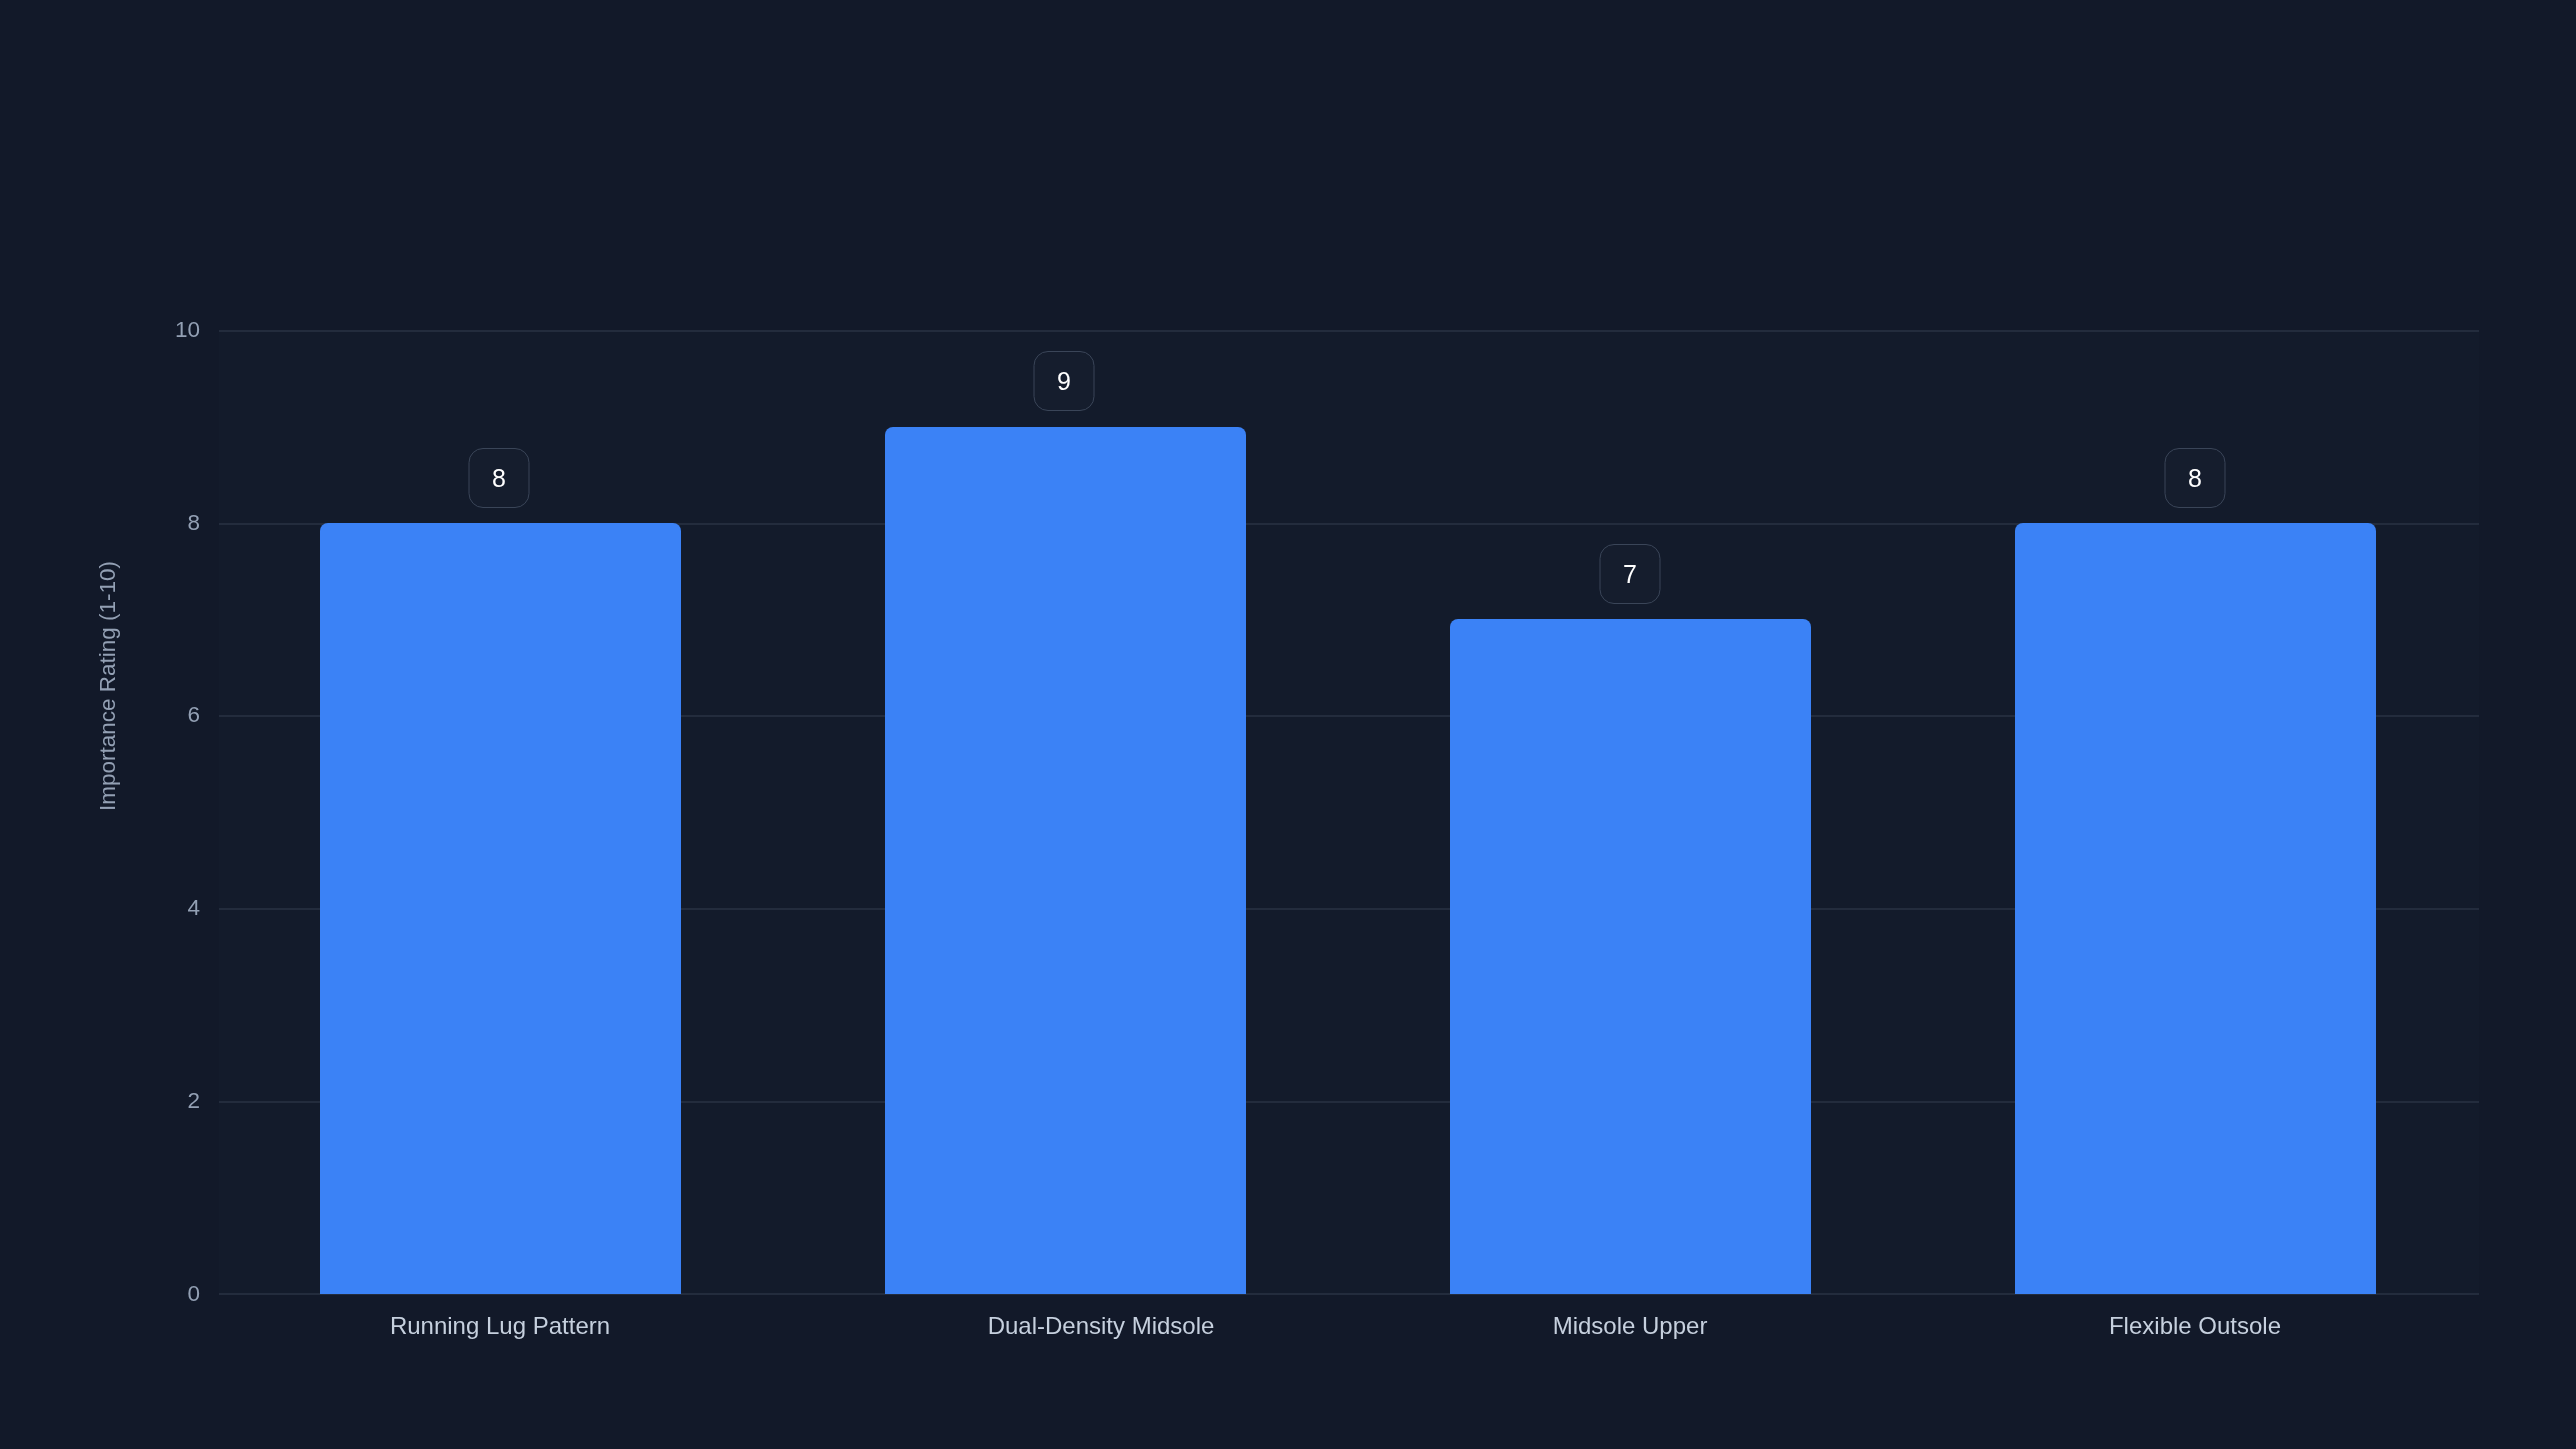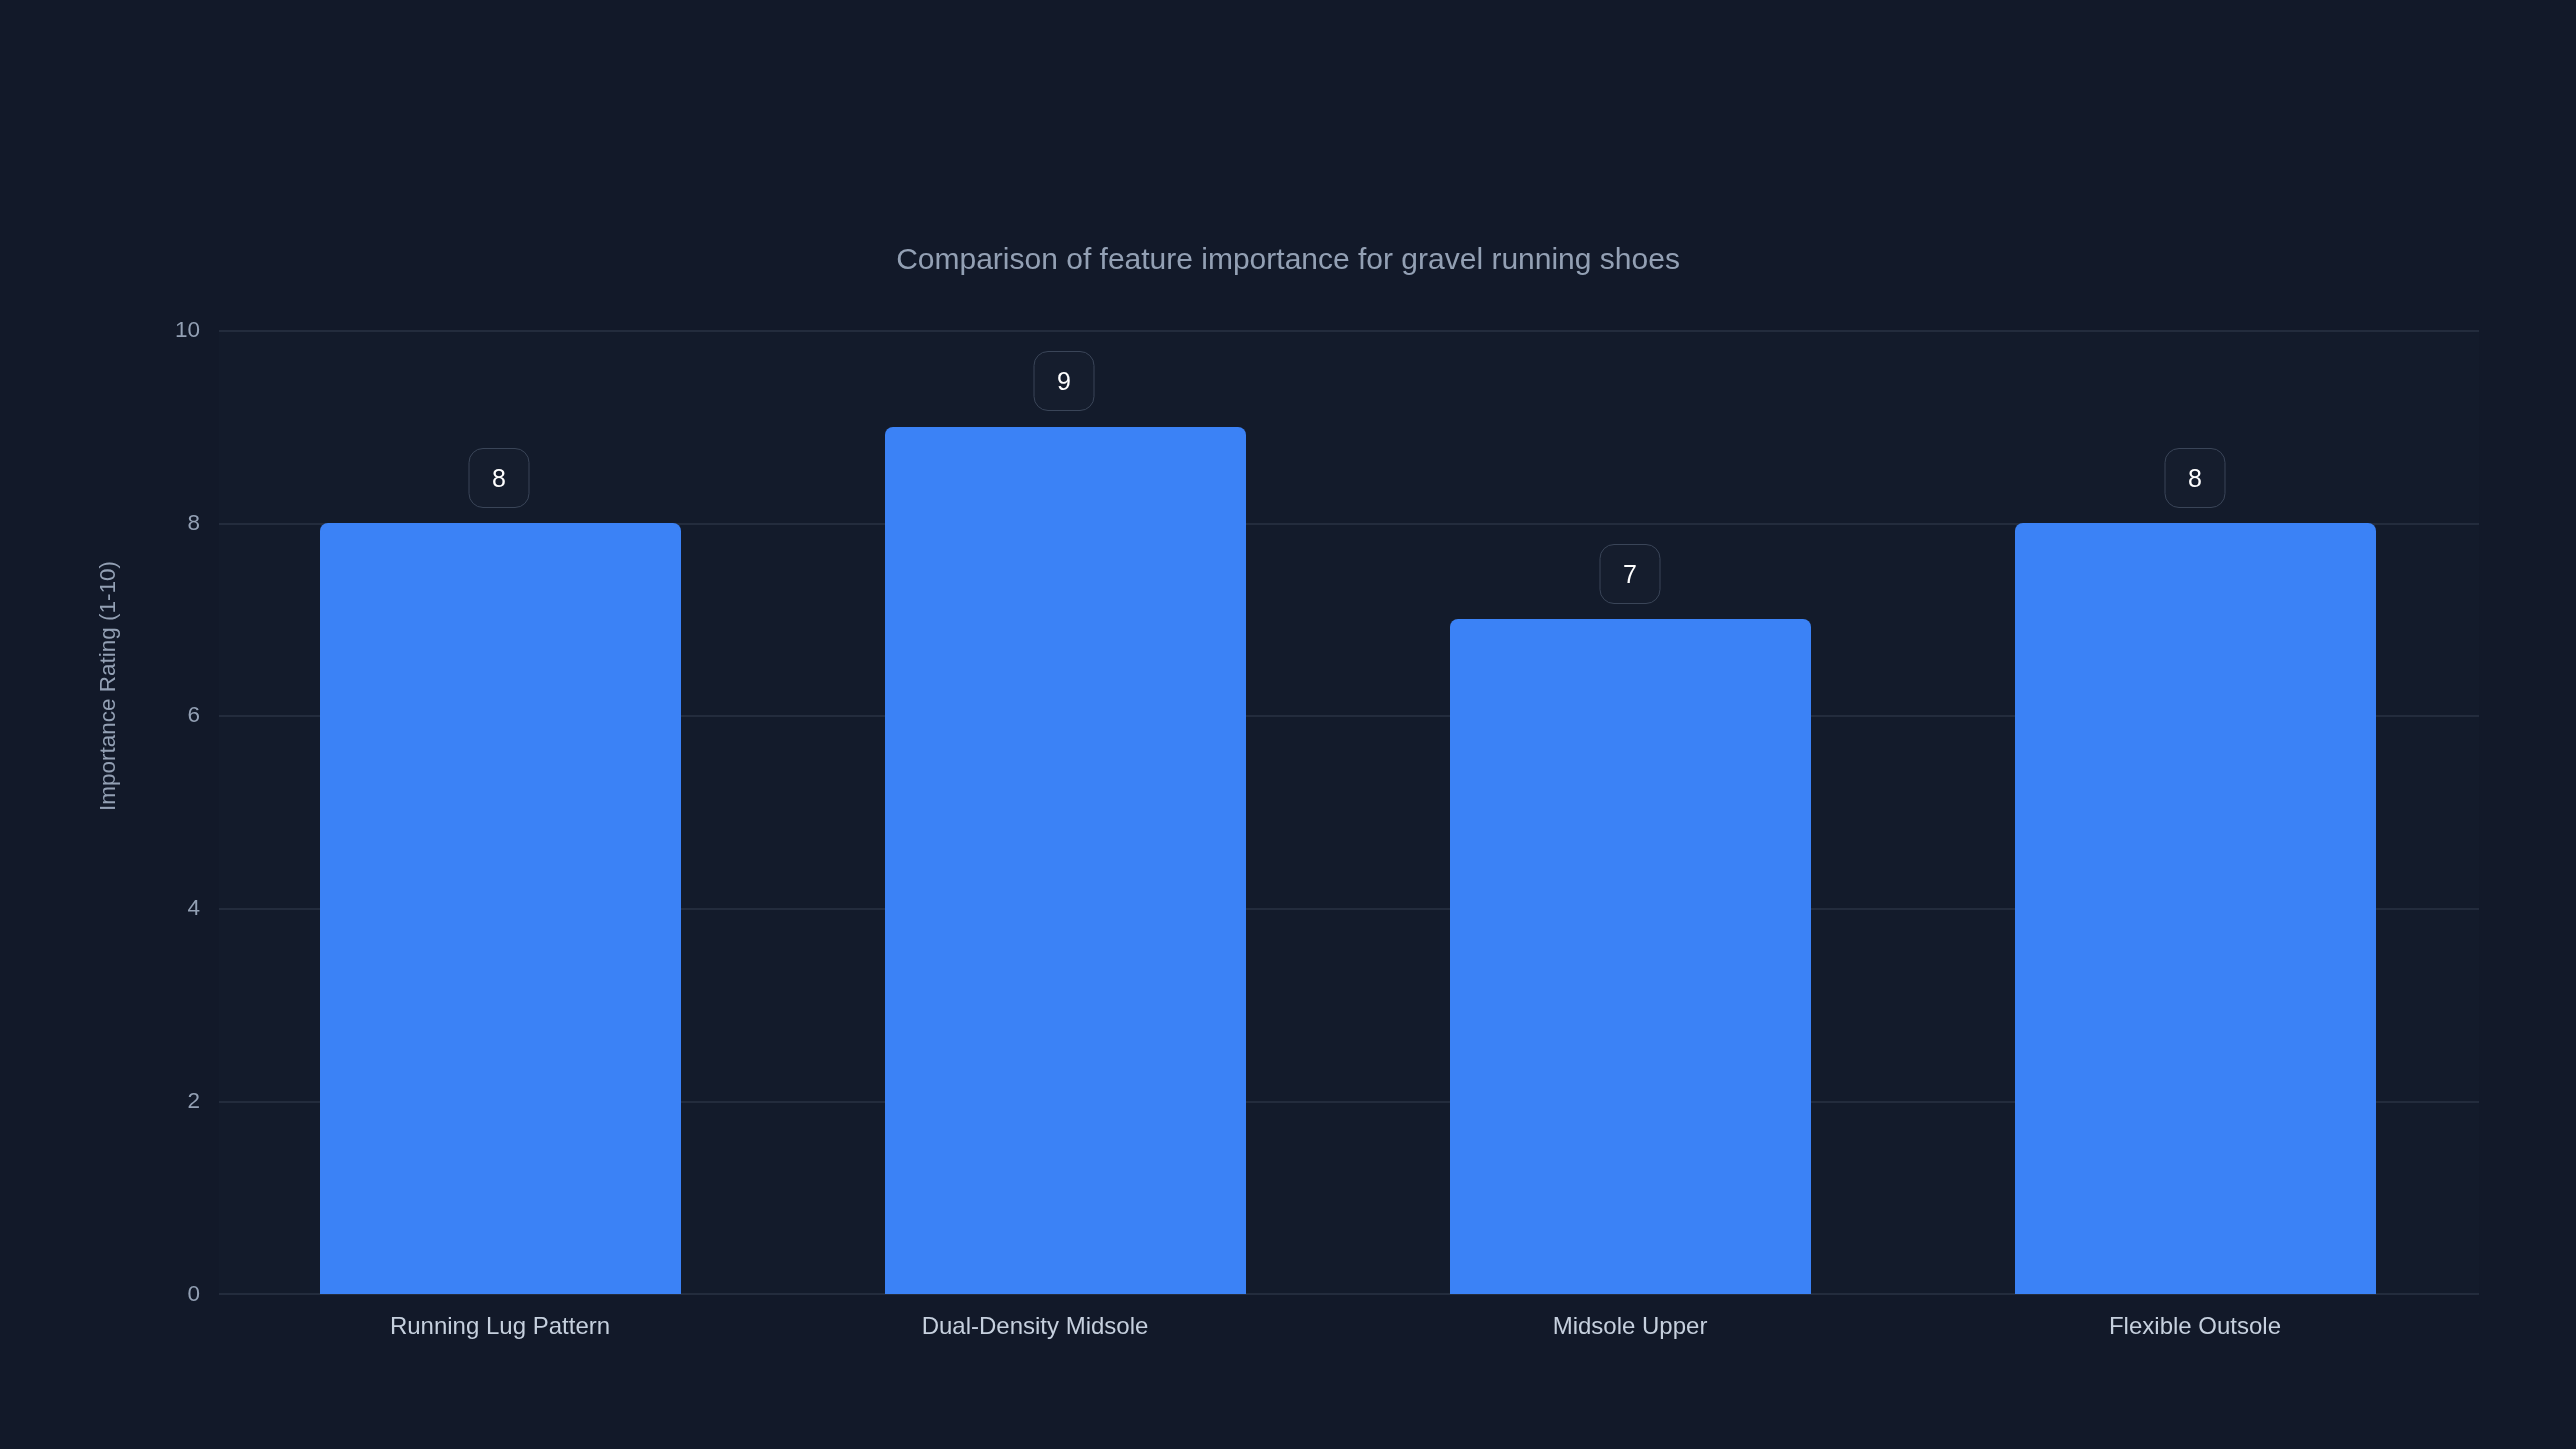--- a/index.html
+++ b/index.html
@@ -149,21 +149,20 @@
     color: #c6d0de;
     white-space: nowrap;
     transform: translateX(-50%);
   }
 </style>
 </head>
 <body>
 
 <div class="chart-root">
 
-  <div class="chart-subtitle">Comparison of feature importance for gravel running shoes</div>
 
   <div class="plot-area">
     <div class="gridline" style="top:0px;"></div>
     <div class="gridline" style="top:193px;"></div>
     <div class="gridline" style="top:385px;"></div>
     <div class="gridline" style="top:578px;"></div>
     <div class="gridline" style="top:771px;"></div>
   </div>
   <div class="axis-baseline"></div>
 
@@ -187,19 +186,19 @@
 
   <div>
     <div class="badge" style="left:499px; top:448px;">8</div>
     <div class="badge" style="left:1064px; top:351px;">9</div>
     <div class="badge" style="left:1630px; top:544px;">7</div>
     <div class="badge" style="left:2195px; top:448px;">8</div>
   </div>
 
   <div class="x-labels">
     <div class="x-label" style="left:281px;">Running Lug Pattern</div>
-    <div class="x-label" style="left:816px;">Dual-Density Midsole</div>
+    <div class="x-label" style="left:882px;">Dual-Density Midsole</div>
     <div class="x-label" style="left:1411px;">Midsole Upper</div>
     <div class="x-label" style="left:1976px;">Flexible Outsole</div>
   </div>
 
 </div>
 
 
 </body></html>

